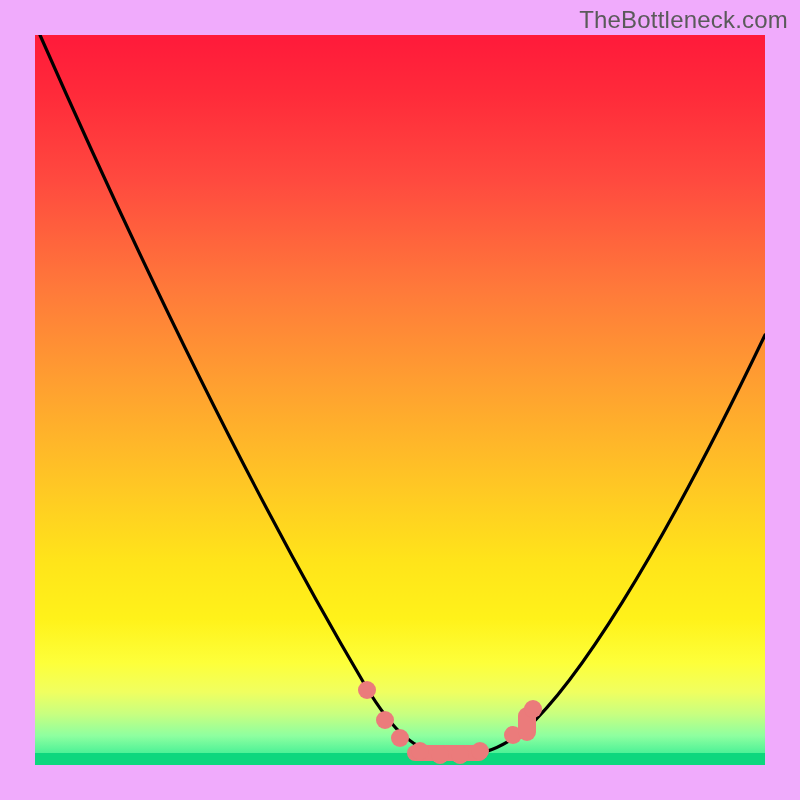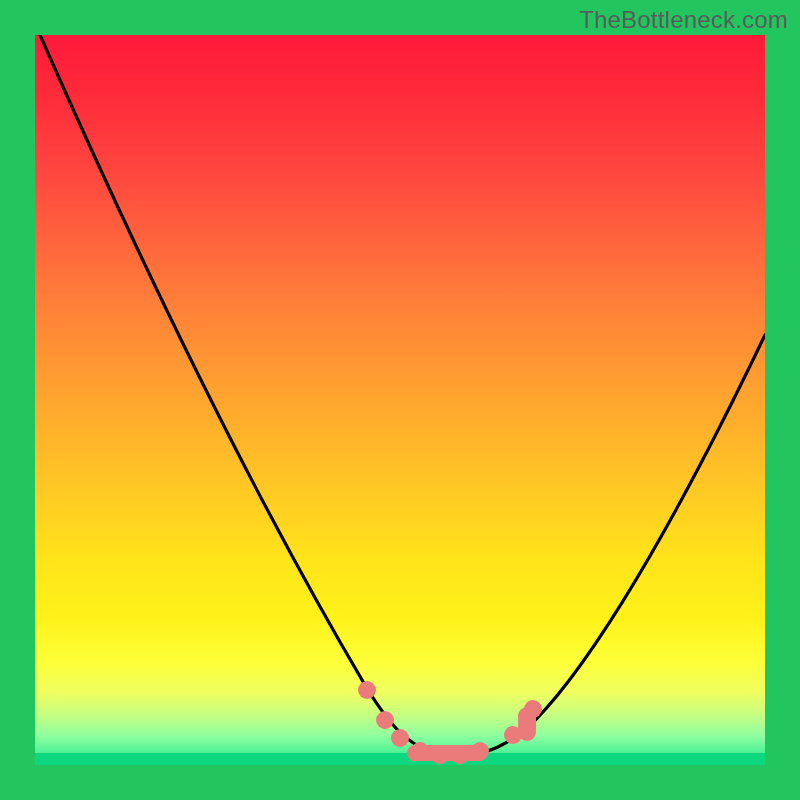--- a/index.html
+++ b/index.html
@@ -8,21 +8,21 @@
     width: 800px;
     height: 800px;
     overflow: hidden;
     background: #000;
     font-family: Arial, Helvetica, sans-serif;
   }
   .frame {
     position: relative;
     width: 800px;
     height: 800px;
-    background: #22c55e;
+    background: #f0abfc;
   }
   .plot-area {
     position: absolute;
     left: 35px;
     top: 35px;
     width: 730px;
     height: 730px;
     background: linear-gradient(
       to bottom,
       #ff1a3a 0%,

